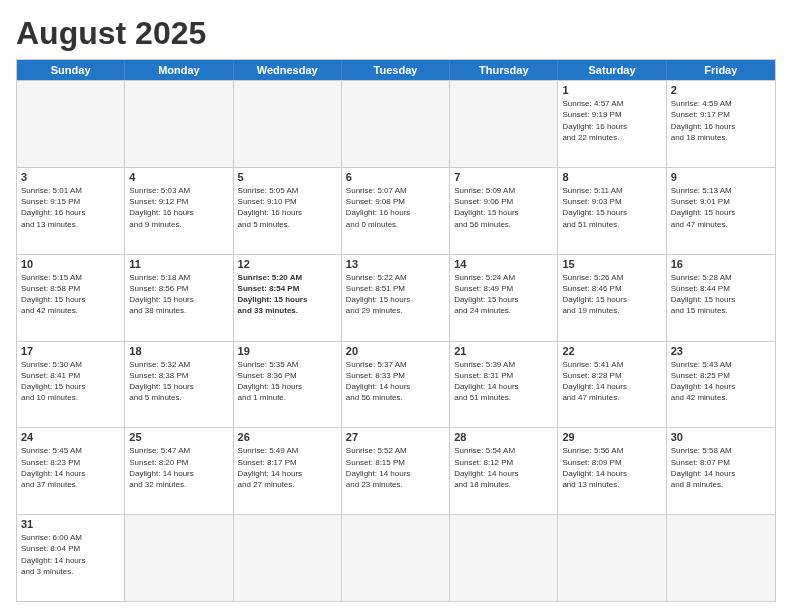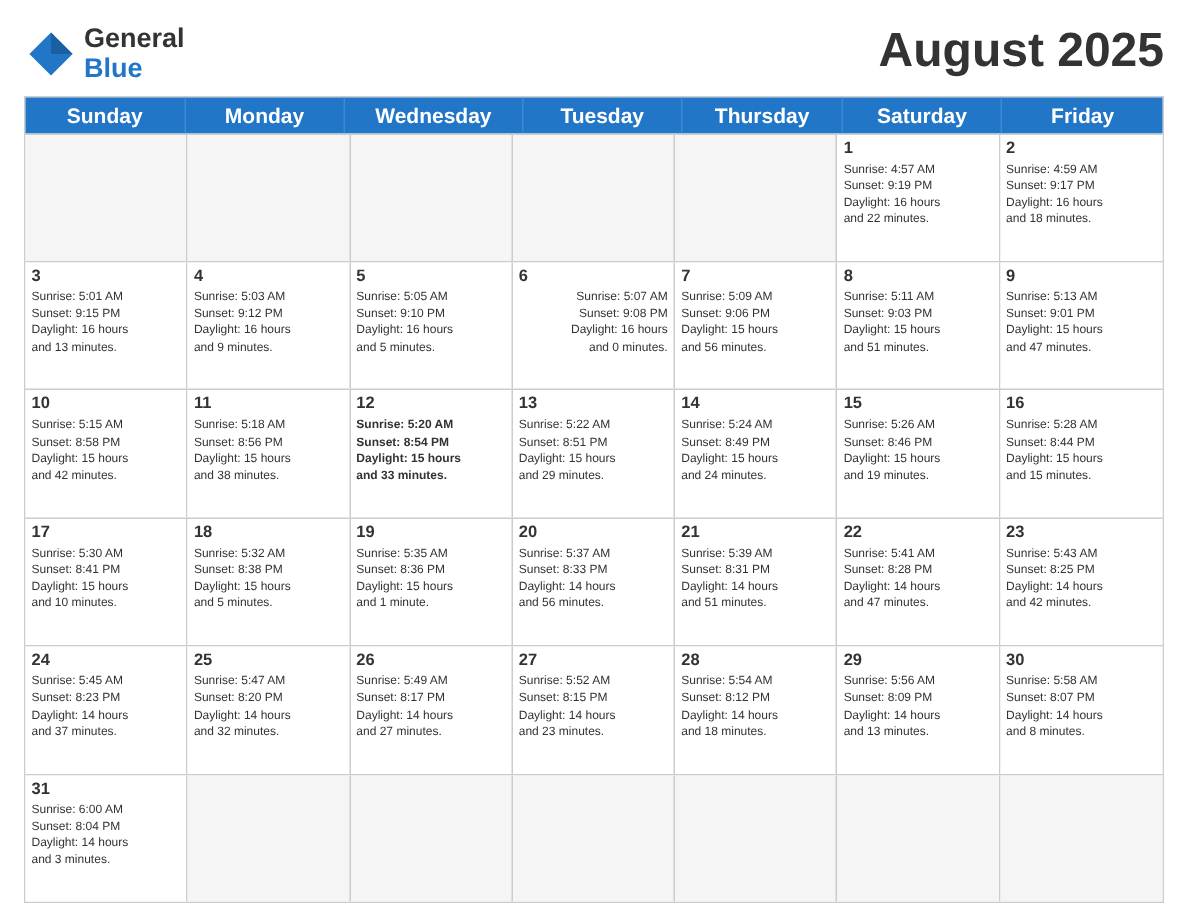--- a/index.html
+++ b/index.html
@@ -57,21 +57,21 @@
       flex-direction: column;
       border: 1px solid #ccc;
     }
     .cal-header {
       display: grid;
       grid-template-columns: repeat(7, 1fr);
       background: #2176c7;
     }
     .cal-header-cell {
       color: #fff;
-      font-size: 14px;
+      font-size: 11px;
       font-weight: bold;
       padding: 4px 20px;
       text-align: center;
       border-right: 1px solid #3a8ad4;
     }
     .cal-header-cell:last-child { border-right: none; }
     .cal-body {
       display: flex;
       flex-direction: column;
       flex: 1;
@@ -104,30 +104,20 @@
       font-size: 8px;
       line-height: 1.4;
       color: #333;
     }
   </style>
 </head>
 <body>
 
 <div class="page">
   <div class="header">
-    <div class="logo">
-      <svg class="logo-icon" viewBox="0 0 40 40">
-        <polygon points="20,4 36,20 20,36 4,20" fill="#2176c7"></polygon>
-        <polygon points="20,4 36,20 20,20" fill="#1a5fa0"></polygon>
-      </svg>
-      <div class="logo-text">
-        <span style="font-size:18px;font-weight:bold;color:#333;">General</span>
-        <span style="font-size:18px;font-weight:bold;color:#2176c7;">Blue</span>
-      </div>
-    </div>
     <div class="title-block">
       <div class="month-title">August 2025</div>
     </div>
   </div>
 
   <div class="calendar">
     <div class="cal-header" id="cal-header">
         <div class="cal-header-cell">Sunday</div>
         <div class="cal-header-cell">Monday</div>
         <div class="cal-header-cell">Wednesday</div>
@@ -175,21 +165,21 @@
           </div>
           <div class="cal-cell">
             <span class="day-num">5</span>
             <div class="cell-info" style="white-space: pre-line;">Sunrise: 5:05 AM
 Sunset: 9:10 PM
 Daylight: 16 hours
 and 5 minutes.</div>
           </div>
           <div class="cal-cell">
             <span class="day-num">6</span>
-            <div class="cell-info" style="white-space: pre-line; text-align: right;">Sunrise: 5:07 AM
+            <div class="cell-info" style="white-space: pre-line;">Sunrise: 5:07 AM
 Sunset: 9:08 PM
 Daylight: 16 hours
 and 0 minutes.</div>
           </div>
           <div class="cal-cell">
             <span class="day-num">7</span>
             <div class="cell-info" style="white-space: pre-line;">Sunrise: 5:09 AM
 Sunset: 9:06 PM
 Daylight: 15 hours
 and 56 minutes.</div>

